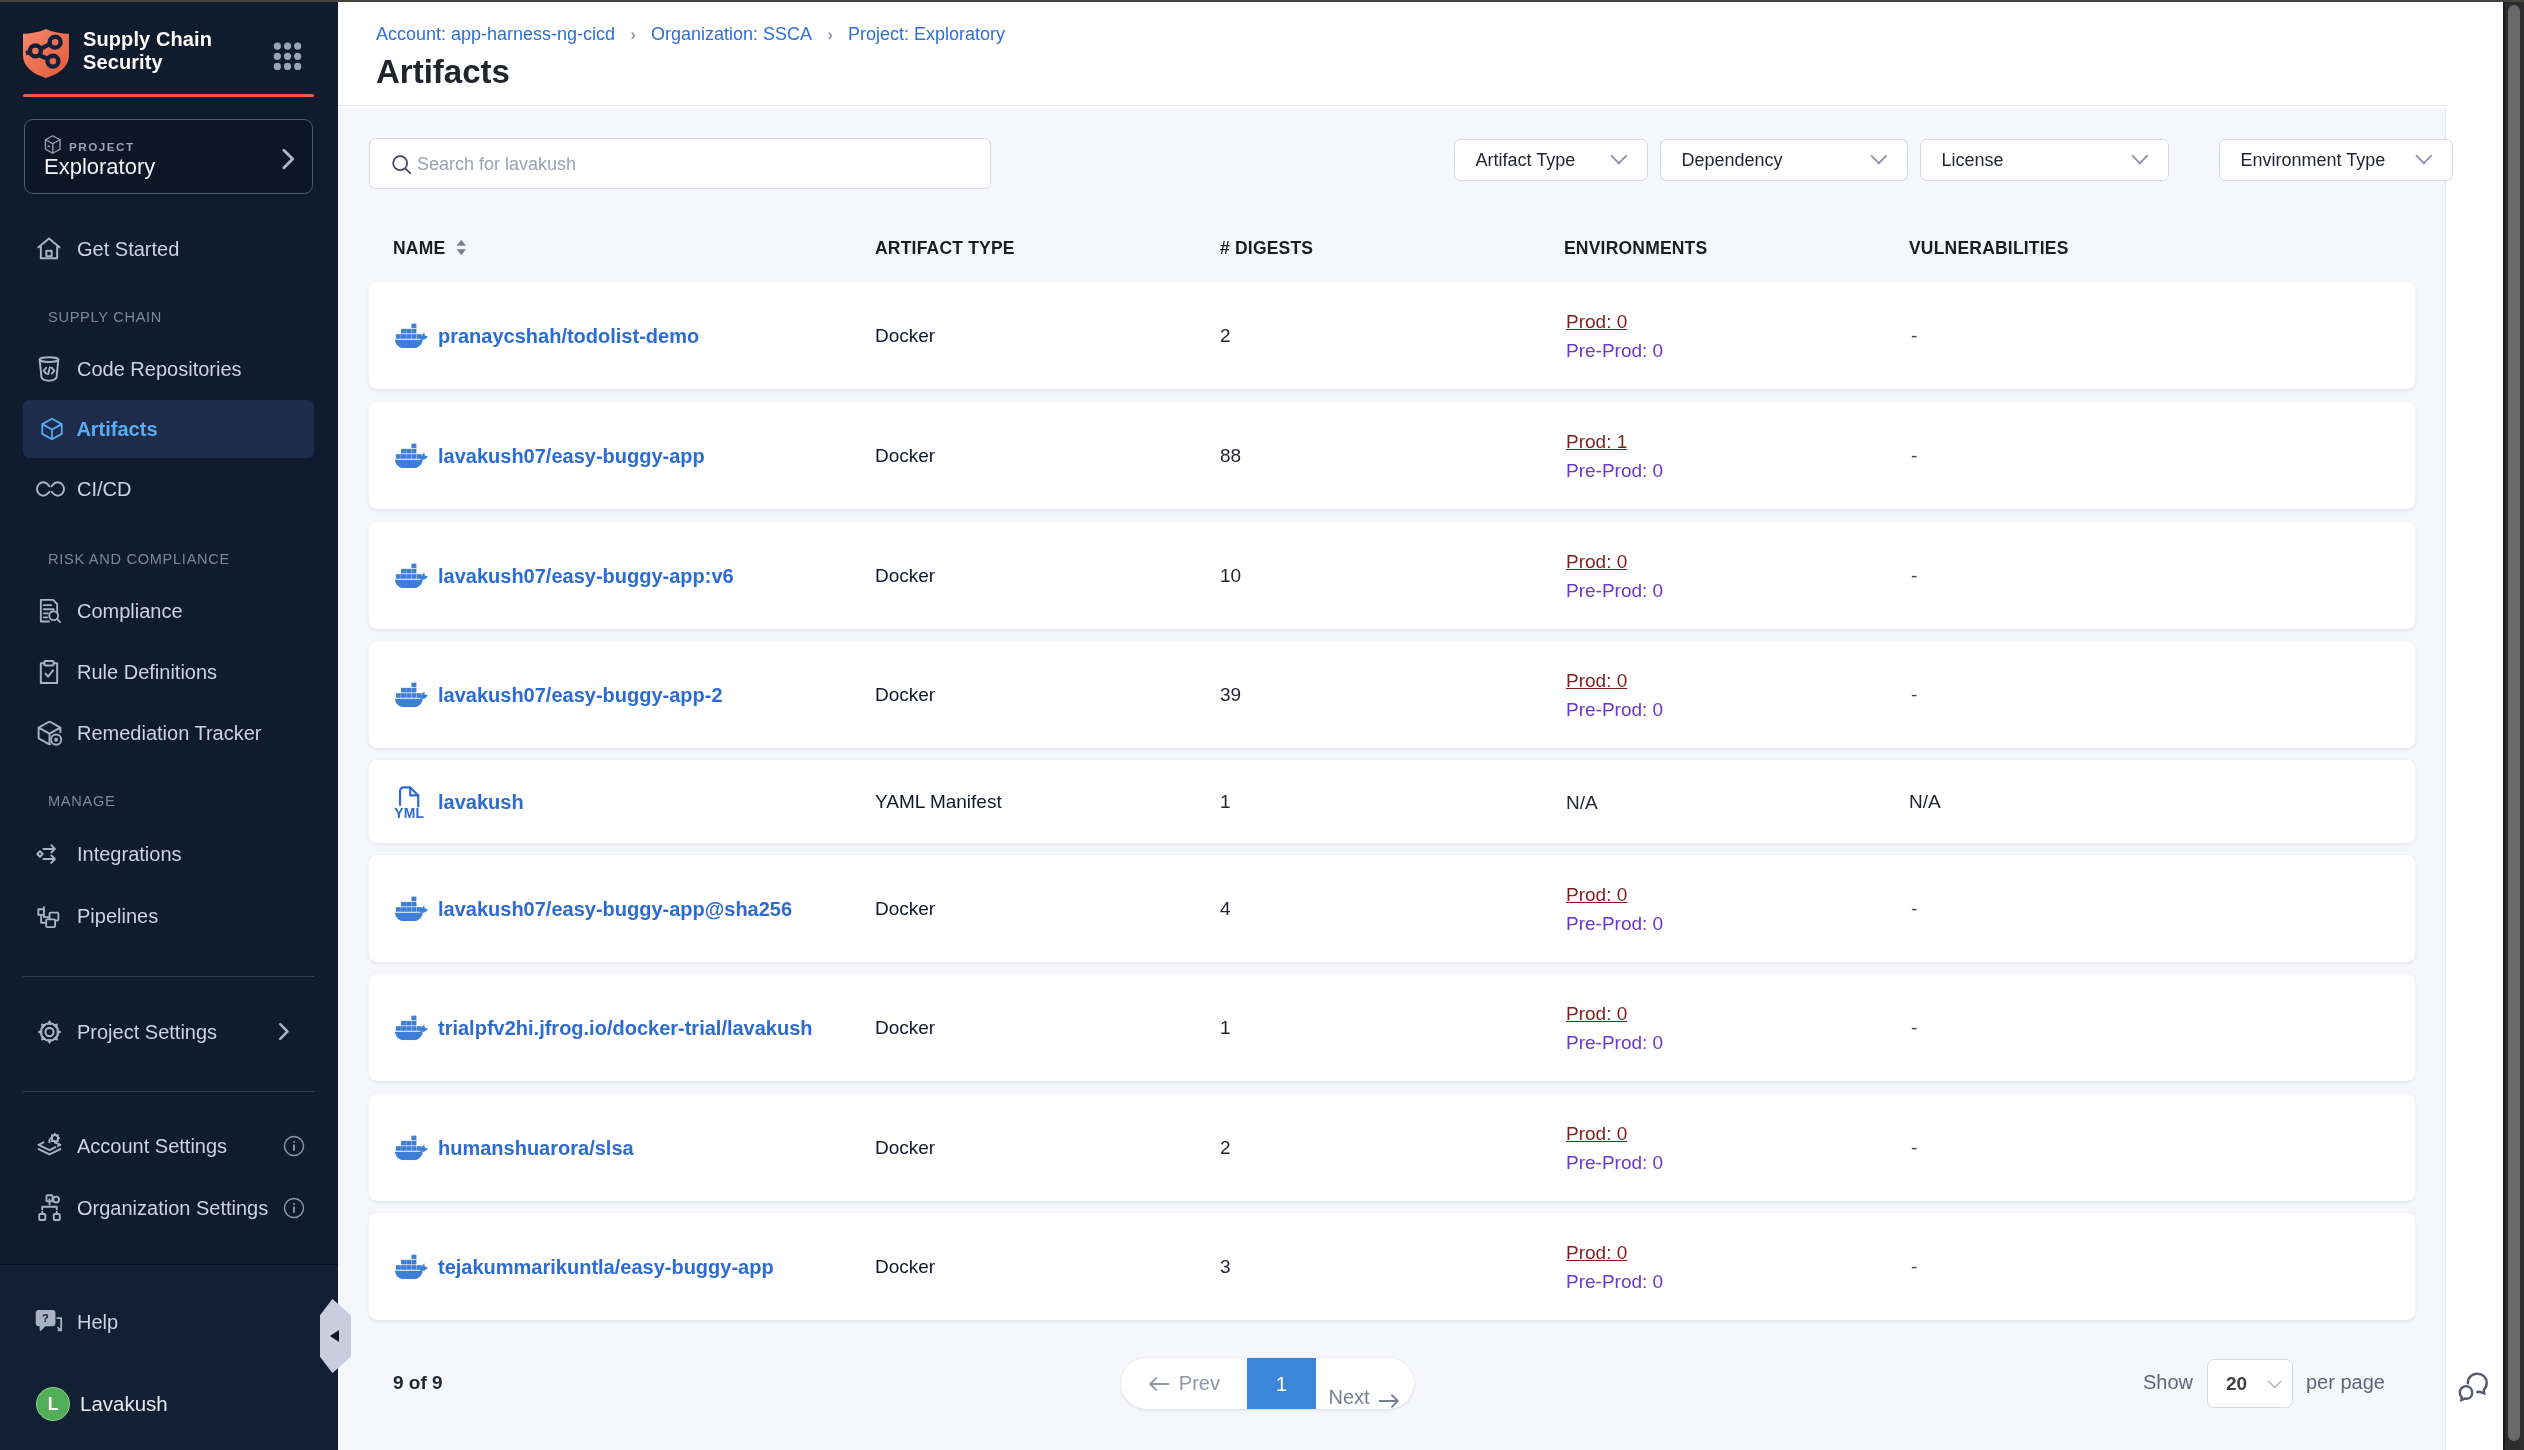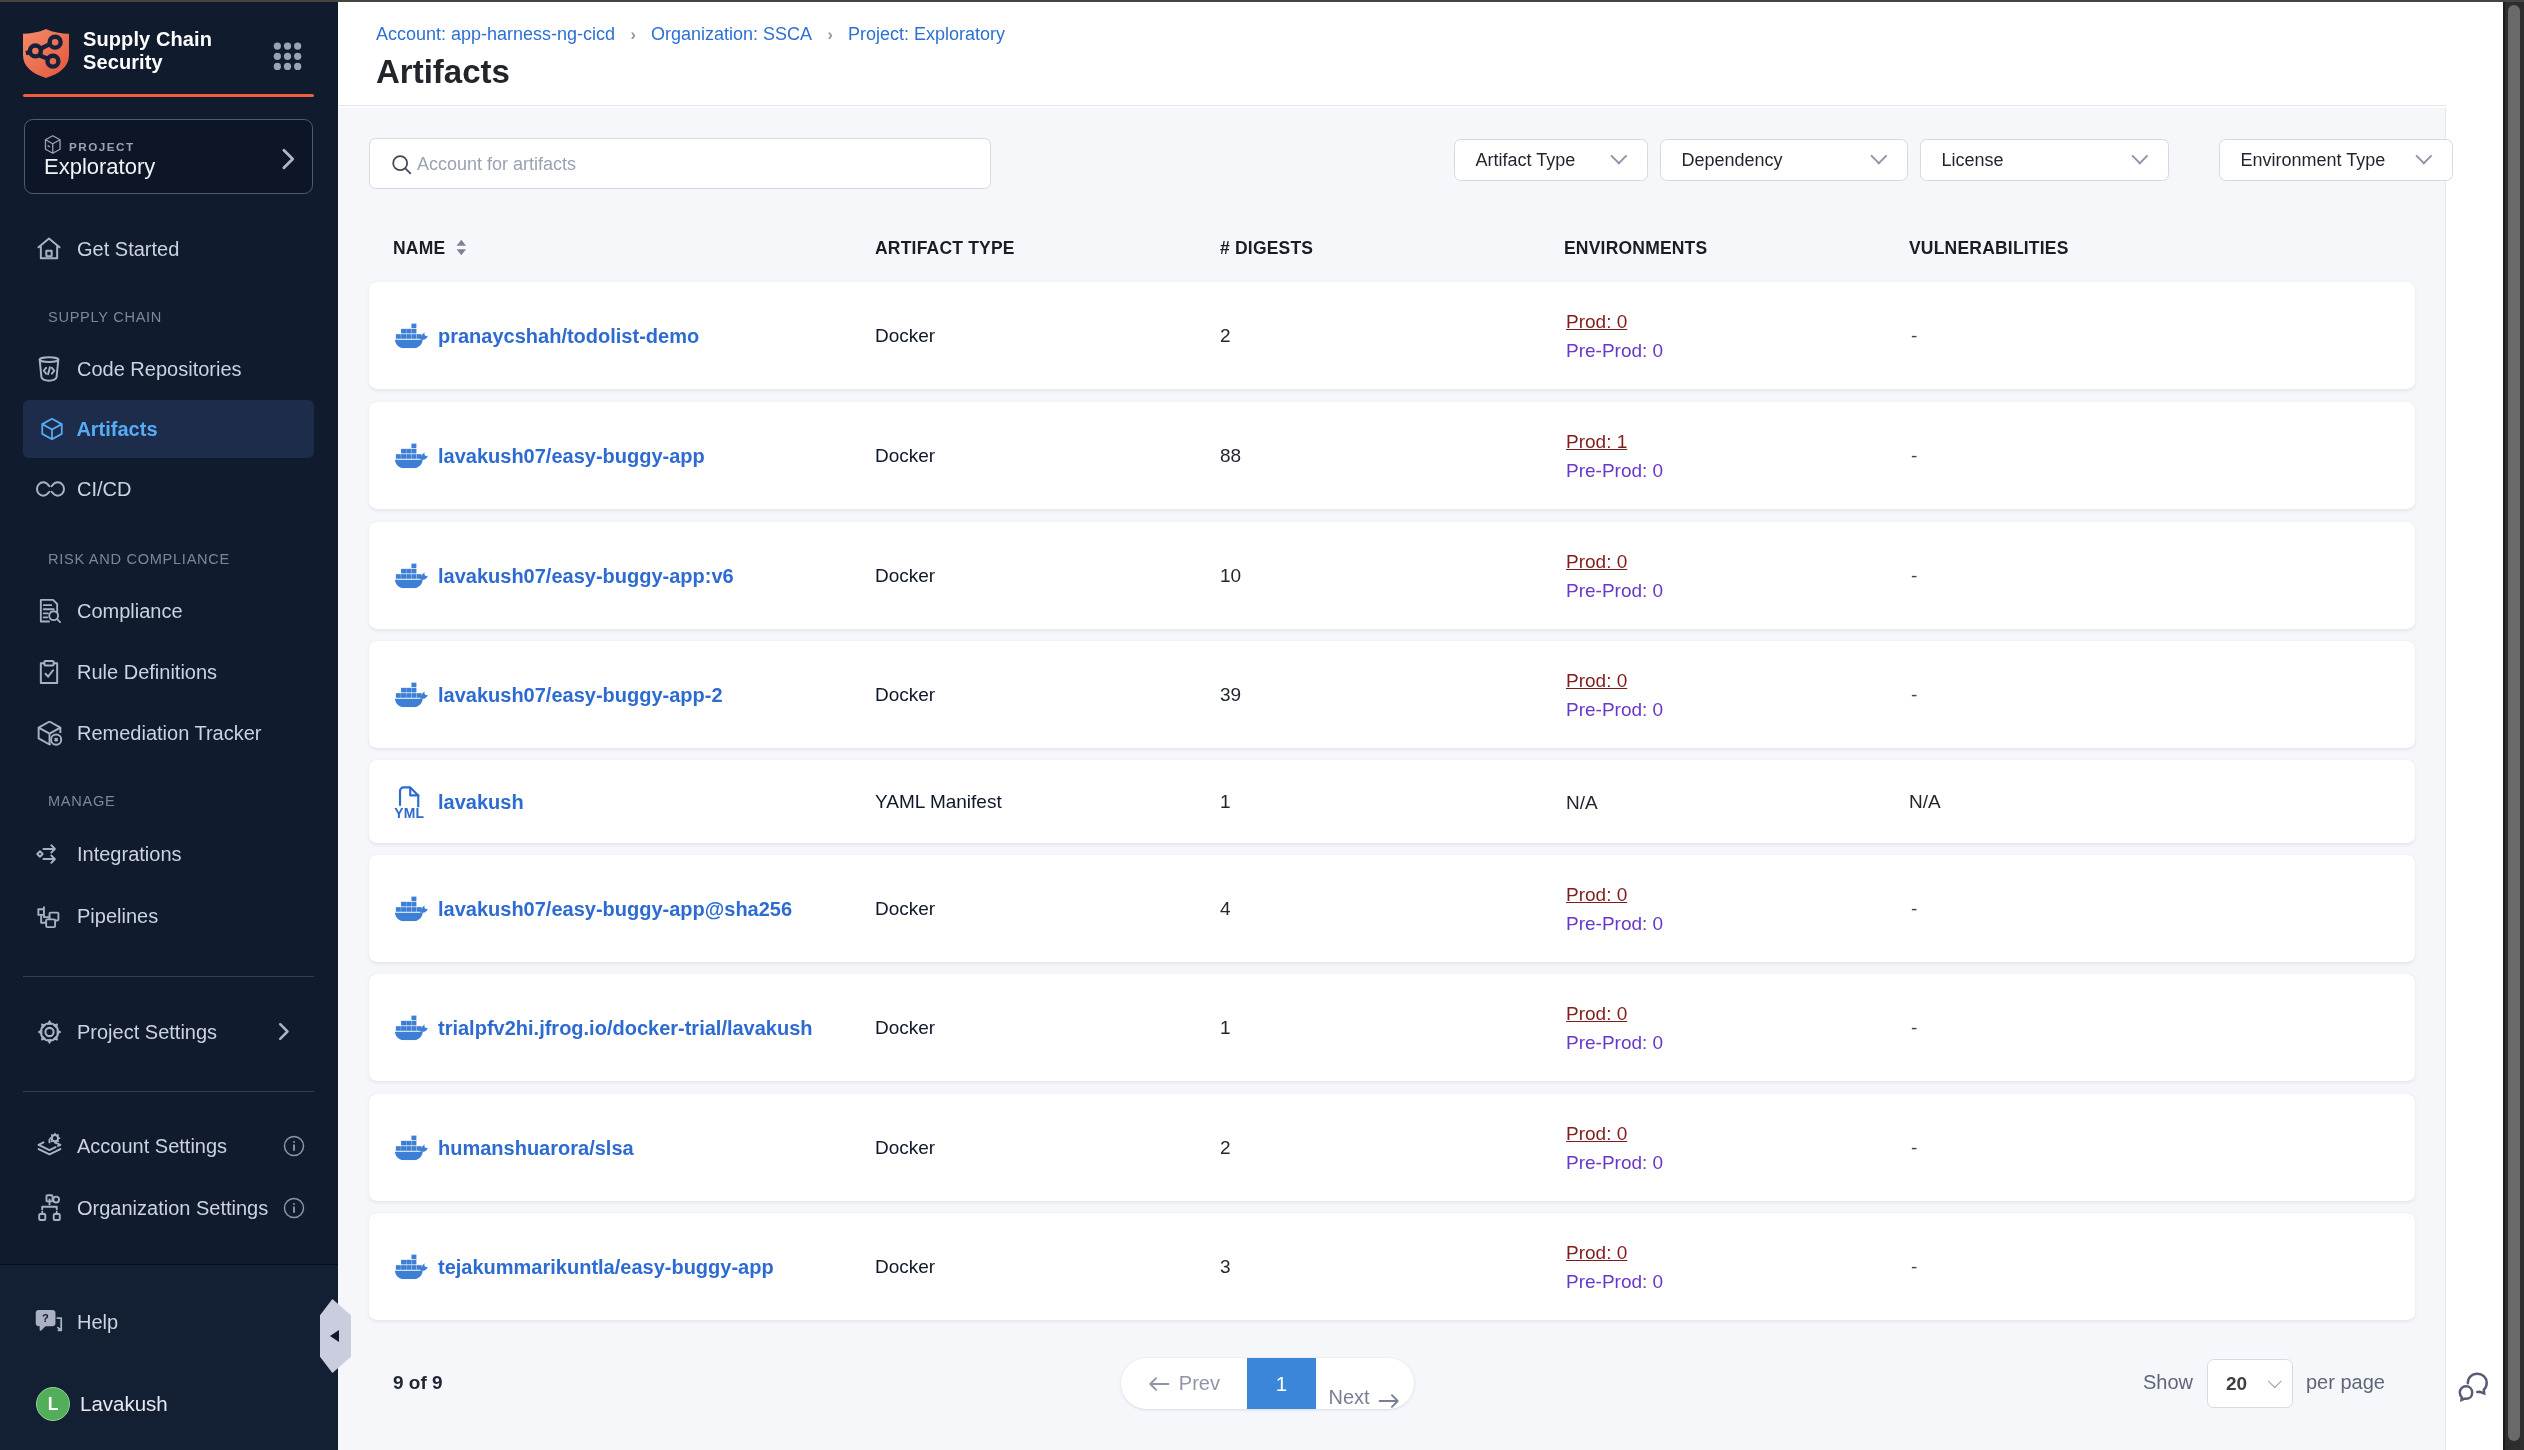--- a/index.html
+++ b/index.html
@@ -248,21 +248,21 @@
   </div>
 
 <div class="abs" id="crumbs">Account: app-harness-ng-cicd<span class="sep">›</span>Organization: SSCA<span class="sep">›</span>Project: Exploratory</div>
 <div class="abs" id="pagetitle">Artifacts</div>
 
 <div class="abs" id="searchbox">
   <svg style="position:absolute; left:20.5px; top:14.6px;" width="22" height="22" viewBox="0 0 30 30" fill="none" stroke="#42485a" stroke-width="2.4">
       <circle cx="12.5" cy="12.5" r="9.5"></circle>
       <path d="M19.5 19.5 L27 27"></path>
     </svg>
-  <div class="ph">Account for artifacts</div>
+  <div class="ph">Search for lavakush</div>
 </div>
 <div class="filter" style="left:1454px; width:194px;">
     <div class="ftext">Artifact Type</div>
     <div class="chev fchev"></div>
   </div>
 <div class="filter" style="left:1660px; width:248px;">
     <div class="ftext">Dependency</div>
     <div class="chev fchev"></div>
   </div>
 <div class="filter" style="left:1920px; width:249px;">

